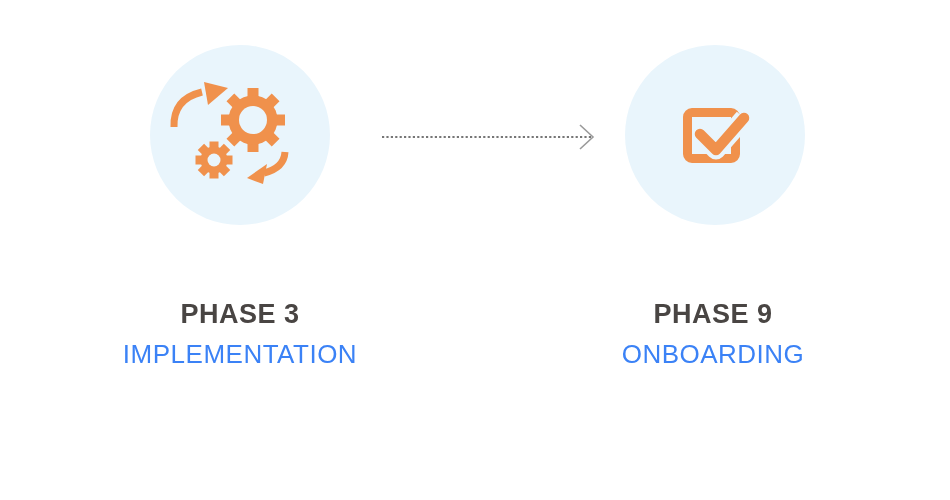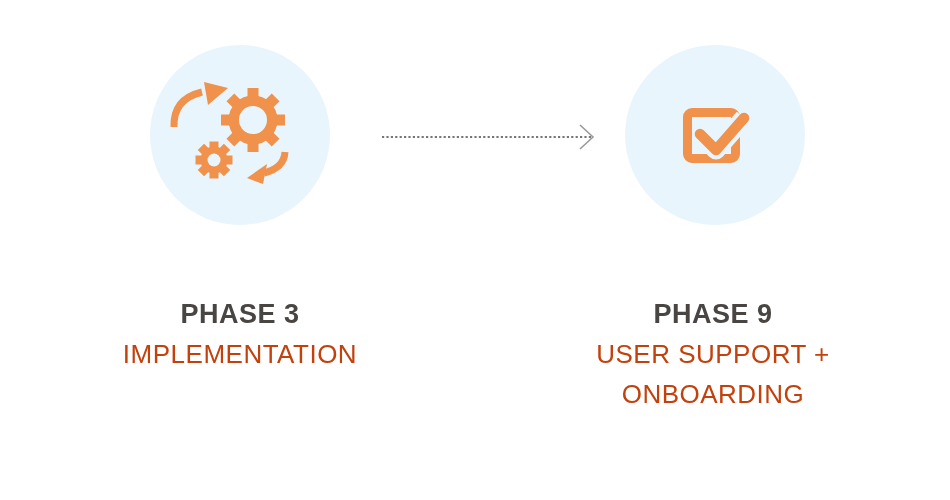--- a/index.html
+++ b/index.html
@@ -41,21 +41,21 @@
   .phase-title {
     font-size: 27px;
     font-weight: 700;
     letter-spacing: 0.5px;
     color: #494543;
   }
   .phase-sub {
     font-size: 26px;
     font-weight: 400;
     letter-spacing: 0.5px;
-    color: #c2410c;
+    color: #3b82f6;
   }
 </style>
 </head>
 <body>
 
 <div class="stage">
 
   <div class="phase-circle circle-left">
     <svg width="180" height="180" viewBox="0 0 180 180">
 
@@ -99,17 +99,16 @@
     </svg>
   </div>
 
   <div class="phase-label label-left">
     <div class="phase-title">PHASE 3</div>
     <div class="phase-sub">IMPLEMENTATION</div>
   </div>
 
   <div class="phase-label label-right">
     <div class="phase-title">PHASE 9</div>
-    <div class="phase-sub">USER SUPPORT +</div>
     <div class="phase-sub">ONBOARDING</div>
   </div>
 
 </div>
 
 </body></html>

